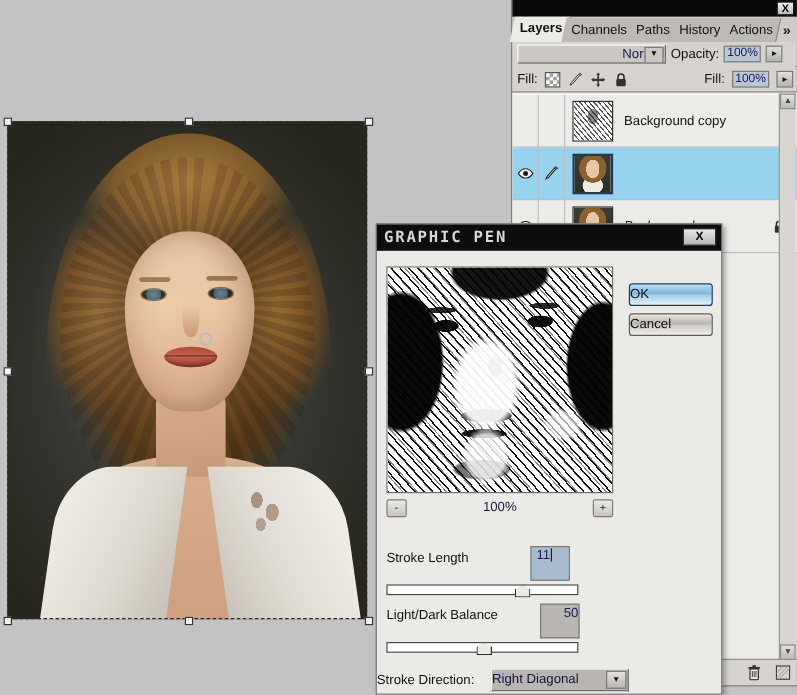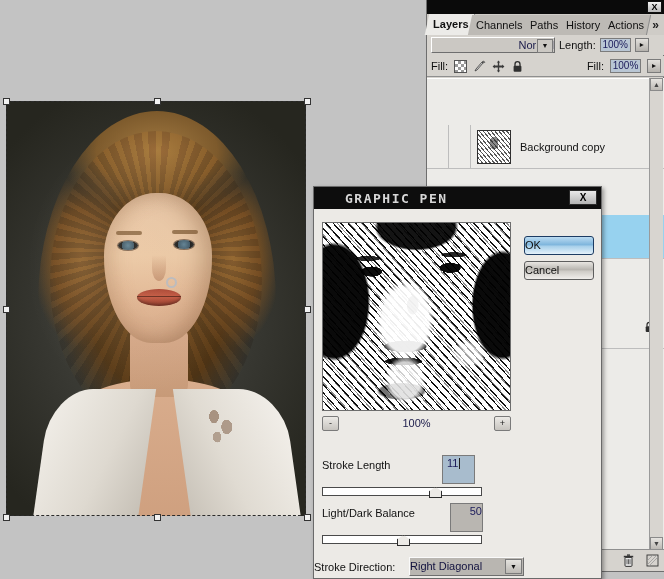--- a/index.html
+++ b/index.html
@@ -145,21 +145,21 @@
     background-size:6px 6px;background-position:0 0,3px 3px;background-color:#fff;
     border:1px solid #555;box-sizing:border-box;
   }
   
   #layer-list{
     position:absolute;left:0;top:78px;width:238px;height:472px;
     background:#ecebe8;border-top:1px solid #ffffff;overflow:hidden;
   }
   .layer-row{
     position:relative;height:44px;display:flex;align-items:center;
-    border-bottom:1px solid #bdbdbd;background:#ecebe8;box-sizing:border-box;margin-top:46px;
+    border-bottom:1px solid #bdbdbd;background:#ecebe8;box-sizing:border-box;
   }
   .layer-row.selected{background:#97d2ef;}
   .col-eye,.col-link{
     width:22px;height:44px;display:flex;align-items:center;justify-content:center;
     border-right:1px solid #bdbdbd;box-sizing:border-box;
   }
   .thumb{
     width:34px;height:34px;margin-left:6px;border:1px solid #2f2f2f;box-sizing:border-box;
     background:#fff;flex:0 0 auto;overflow:hidden;position:relative;
   }
@@ -206,21 +206,21 @@
   #gp-dialog{
     position:absolute;left:313px;top:186px;width:289px;height:393px;
     background:#eceae6;border:1px solid #6a6a6a;box-sizing:border-box;
     box-shadow:2px 2px 4px rgba(0,0,0,.35);
   }
   #gp-titlebar{
     position:relative;height:22px;background:#0d0d0d;display:flex;align-items:center;
   }
   #gp-title{
     color:#d7d7d7;font-family:"DejaVu Sans Mono", monospace;
-    font-size:13px;font-weight:bold;letter-spacing:1.5px;padding-left:19px;margin-left:12px;
+    font-size:13px;font-weight:bold;letter-spacing:1.5px;padding-left:6px;
   }
   #gp-close{
     position:absolute;right:4px;top:3px;width:28px;height:15px;
     background:linear-gradient(180deg,#e9e9e9,#b4b4b4);
     border:1px solid #2a2a2a;box-sizing:border-box;
     font-size:10px;font-weight:bold;color:#000;text-align:center;line-height:13px;
   }
   #gp-body{position:relative;height:371px;}
   #gp-preview{
     position:absolute;left:8px;top:13px;width:189px;height:189px;
@@ -387,21 +387,21 @@
         <span>Actions</span>
       </div>
       <div id="tab-overflow">»</div>
     </div>
 
     <div id="lp-blendrow">
       <div id="blend-select">
         <span>Normal</span>
         <span class="dd-arrow">▼</span>
       </div>
-      <span class="lbl">Length:</span>
+      <span class="lbl">Opacity:</span>
       <span class="numbox">100%</span>
       <span class="spin">▸</span>
     </div>
 
     <div id="lp-lockrow">
       <span class="lbl">Fill:</span>
       <span class="lock-ico ico-transp"></span>
       <span class="lock-ico">
         <svg width="13" height="13" viewBox="0 0 13 13">
             <path d="M2 11 L4 10 L10 3 L9 2 L3 9 Z" fill="#d8d8d8" stroke="#3a3a3a" stroke-width="0.8"></path>

